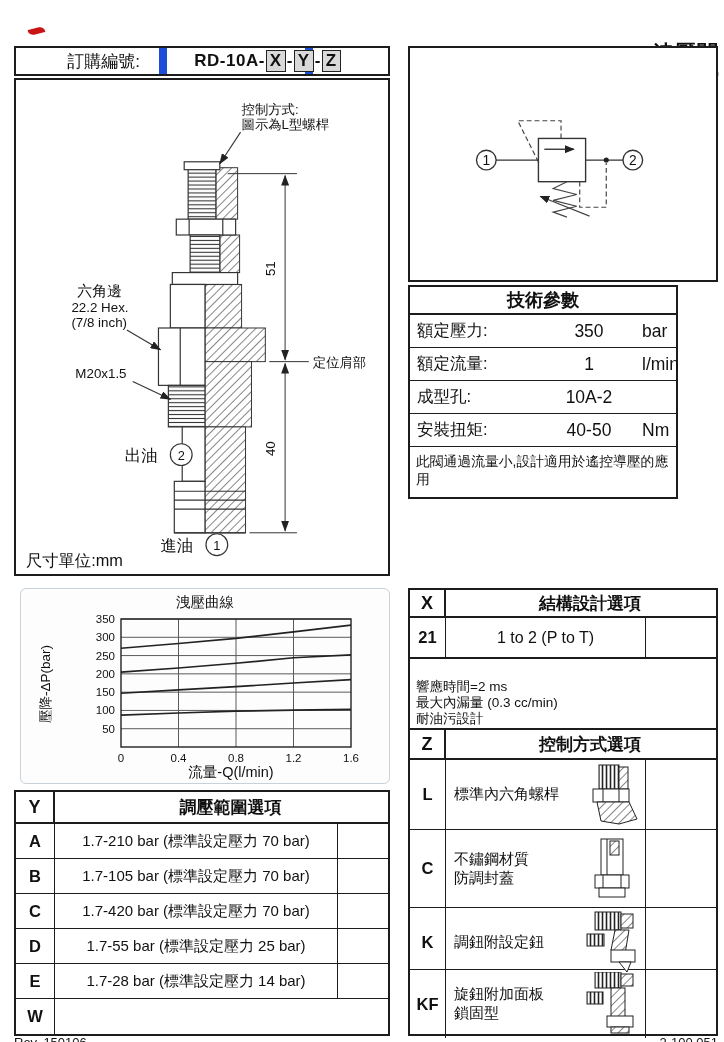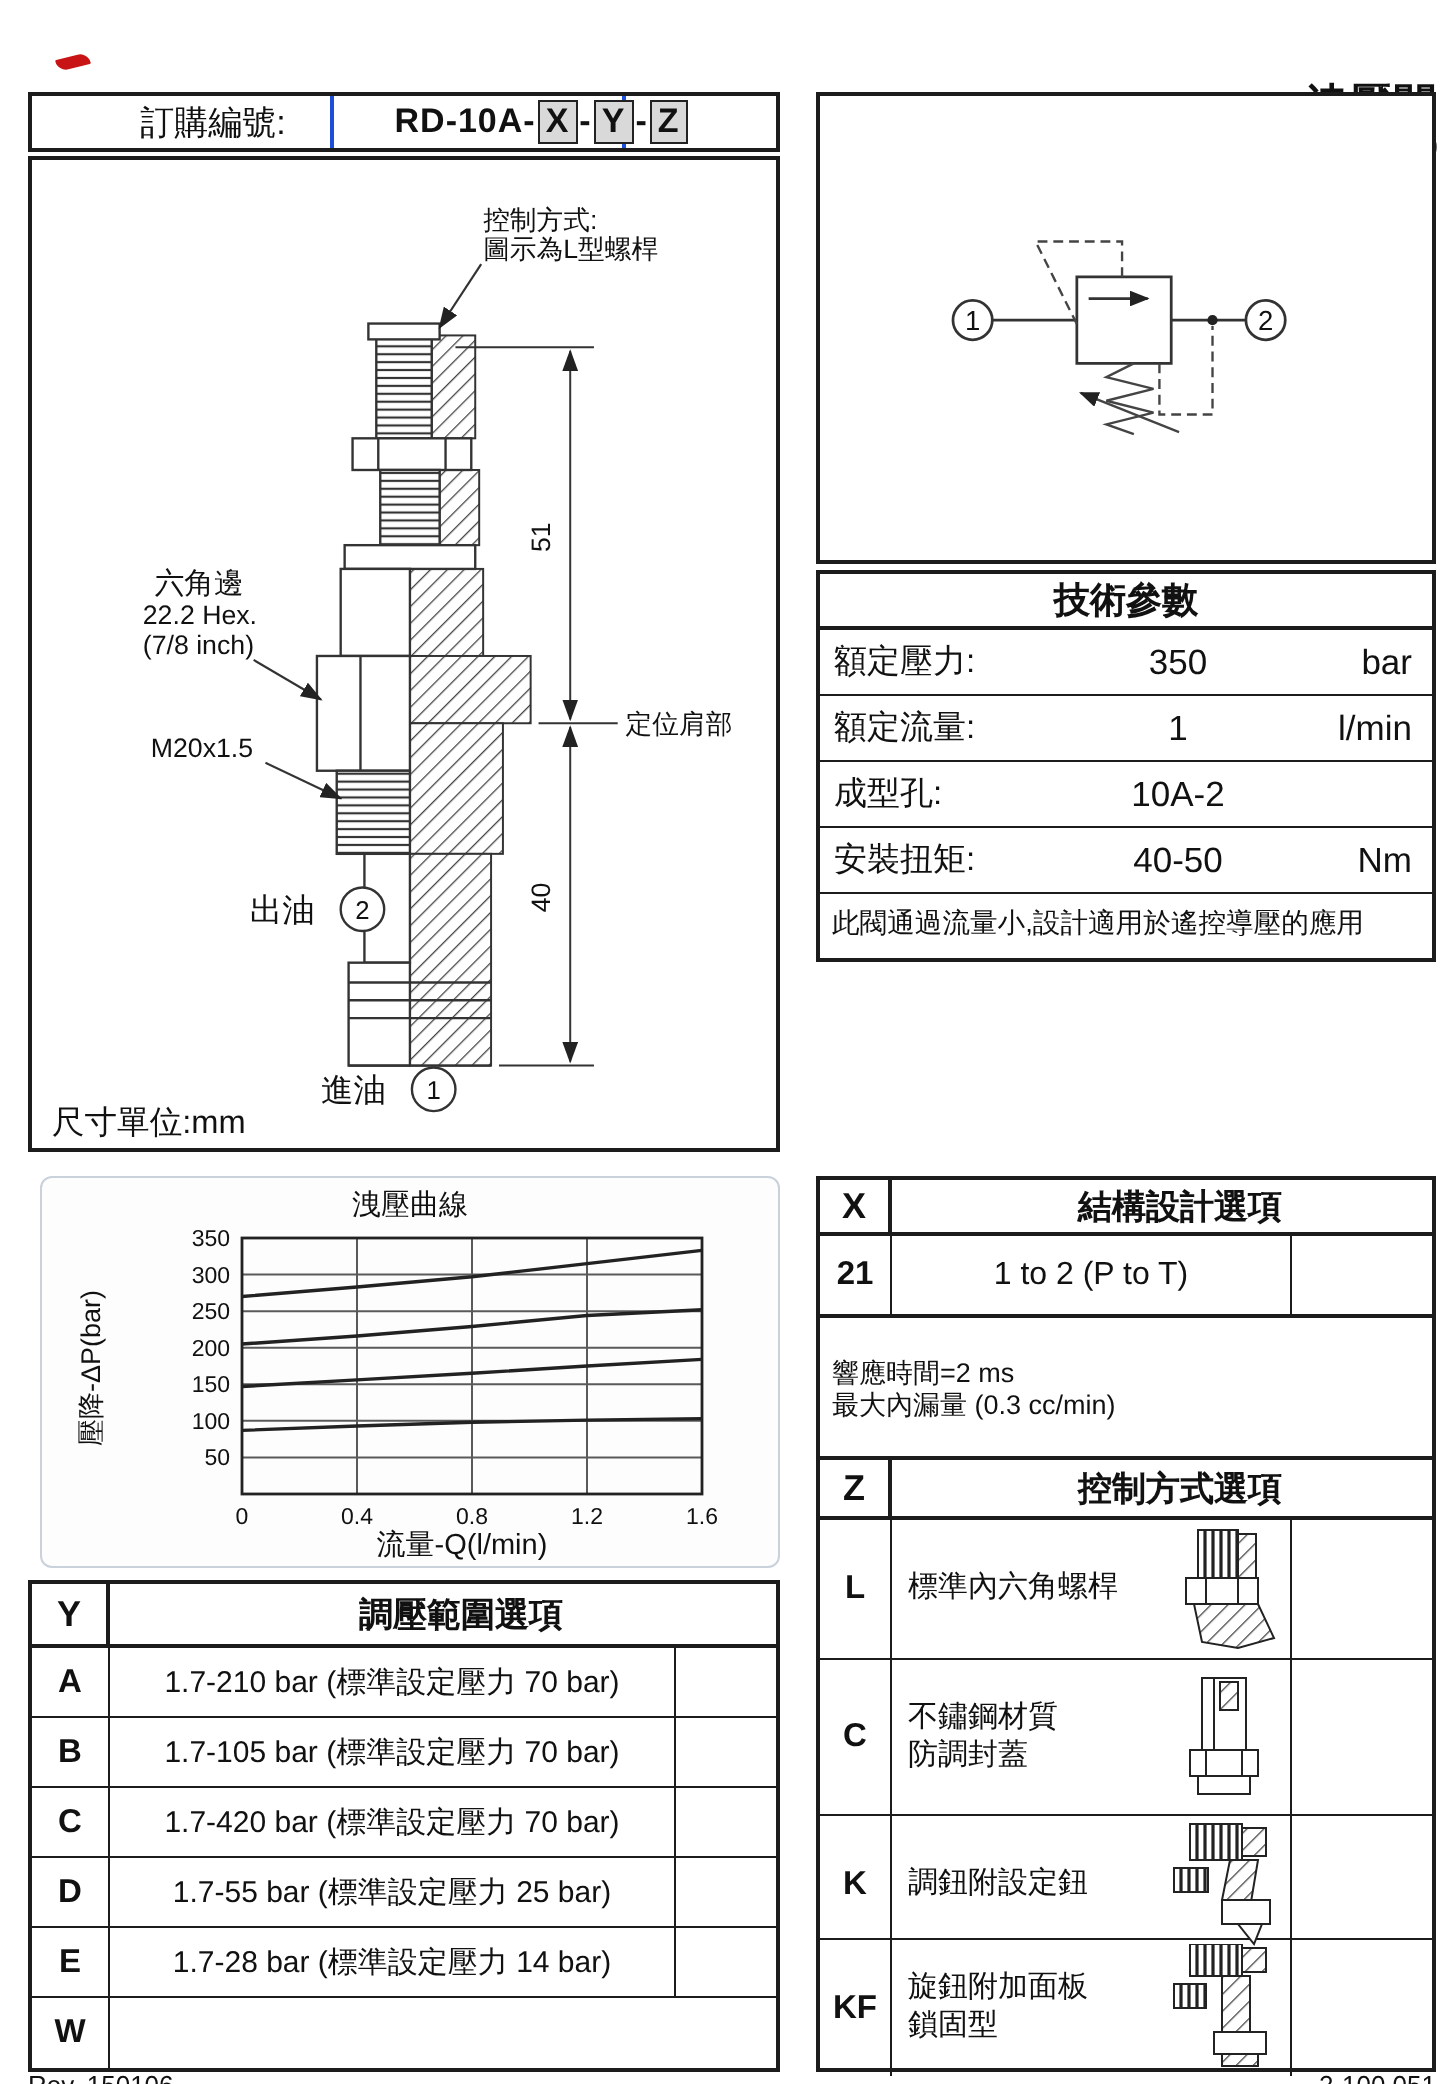--- a/index.html
+++ b/index.html
@@ -15,21 +15,21 @@
   .red-mark { position:absolute; left:28px; top:28px; width:17px; height:6px;
               background:#c81414; border-radius:1px 9px 1px 9px; transform:rotate(-14deg); }
 
   
   .bx { position:absolute; background:#fff; border:2px solid #1c1c1c; }
 
   
   .order-box { left:14px; top:46px; width:376px; height:30px; display:grid;
                grid-template-columns:151px 146px 1fr; align-items:stretch; }
   .order-box > div { display:flex; align-items:center; justify-content:center; }
-  .order-box > div:nth-child(-n+2){ border-right:2px solid #1d4ed8;padding-left:32px; }
+  .order-box > div:nth-child(-n+2){ border-right:8px solid #1d4ed8;padding-left:32px; }
   .order-label { font-size:17px; }
   .order-code { font-size:17px; font-weight:700; letter-spacing:.5px; white-space:nowrap;margin-left:32px; }
   .code-box { display:inline-block; border:1.5px solid #222; background:#d9d9d9;
               padding:0 3px; margin:0 1px; line-height:1.15; }
 
   
   .drawing-box { left:14px; top:78px; width:376px; height:498px; }
   .drawing-box svg { display:block; width:100%; height:100%; }
 
   
@@ -39,21 +39,21 @@
   .chart-ylabel { position:absolute; left:-30px; top:86px; width:110px; text-align:center;
                   font-size:13.5px; transform:rotate(-90deg); }
   .chart-xlabel { position:absolute; bottom:1px; left:90px; width:240px; text-align:center; font-size:14.5px; }
   .chart-panel svg { position:absolute; left:0; top:0; width:370px; height:196px; }
 
   
   .symbol-box { left:408px; top:46px; width:310px; height:236px; }
   .symbol-box svg { display:block; width:100%; height:100%; }
 
   
-  .tech-table { left:408px; top:285px; width:310px; }
+  .tech-table { left:408px; top:285px; width:270px; }
   .tech-title { text-align:center; font-size:18px; font-weight:700; height:28px; line-height:27px;
                 border-bottom:2px solid #1c1c1c; }
   .tech-row { display:grid; grid-template-columns:126px 106px 1fr; align-items:center; height:33px;
               border-bottom:1.5px solid #1c1c1c; }
   .tech-row .lb { padding-left:7px; font-size:16.5px; }
   .tech-row .vl { text-align:center; font-size:17.5px; }
   .tech-row .un { text-align:right; padding-right:10px; font-size:17.5px; }
   .tech-note { padding:6px 6px 8px; font-size:13.8px; }
 
   
@@ -294,20 +294,21 @@
       <div class="tt">結構設計選項</div>
     </div>
     <div class="opt-row">
       <div class="cd">21</div>
       <div class="ds">1 to 2 (P to T)</div>
       <div class="em"></div>
     </div>
     <div class="x-note">
       <div>響應時間=2 ms</div>
       <div>最大內漏量 (0.3 cc/min)</div>
+      <div>耐油污設計</div>
     </div>
   </div>
 
   <div class="bx y-table">
     <div class="opt-head">
       <div class="cd">Y</div>
       <div class="tt">調壓範圍選項</div>
     </div>
     <div class="opt-row">
       <div class="cd">A</div>

